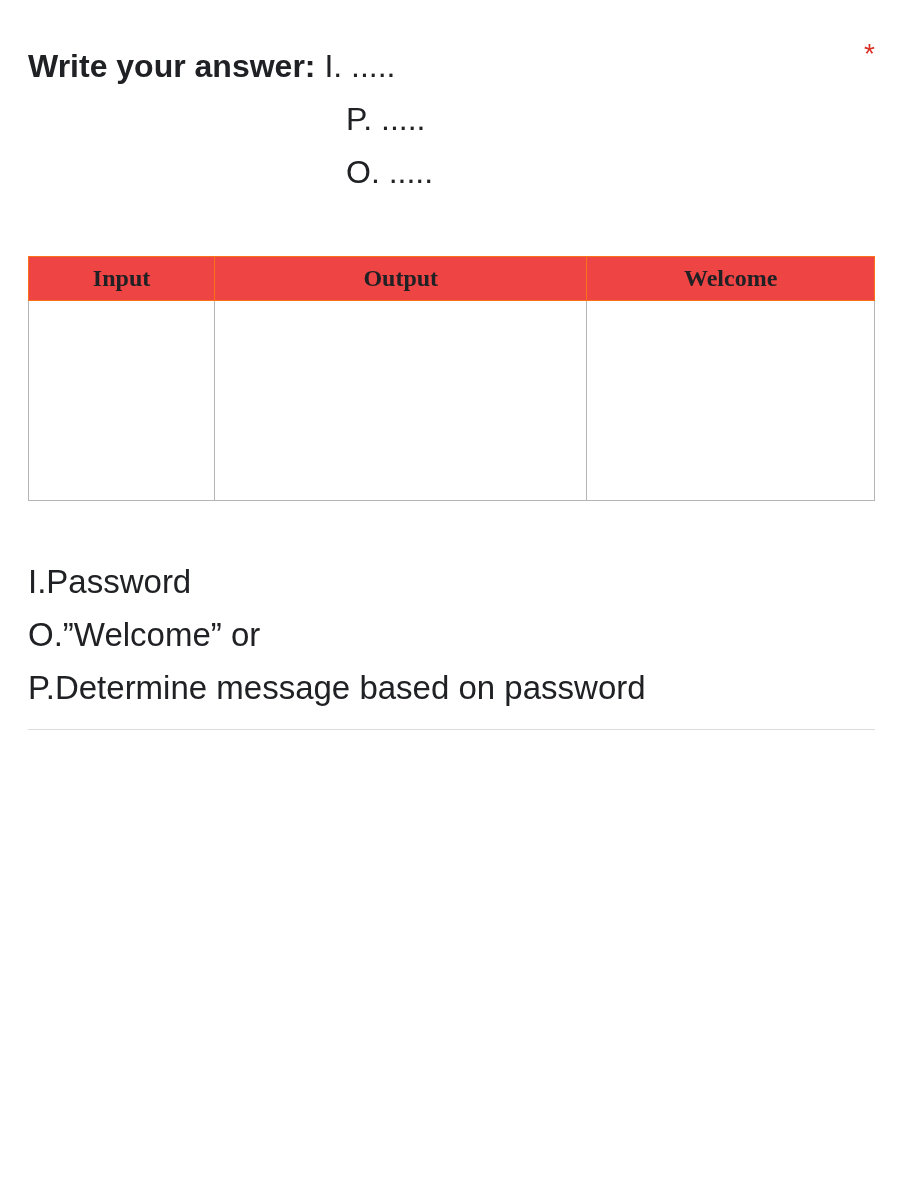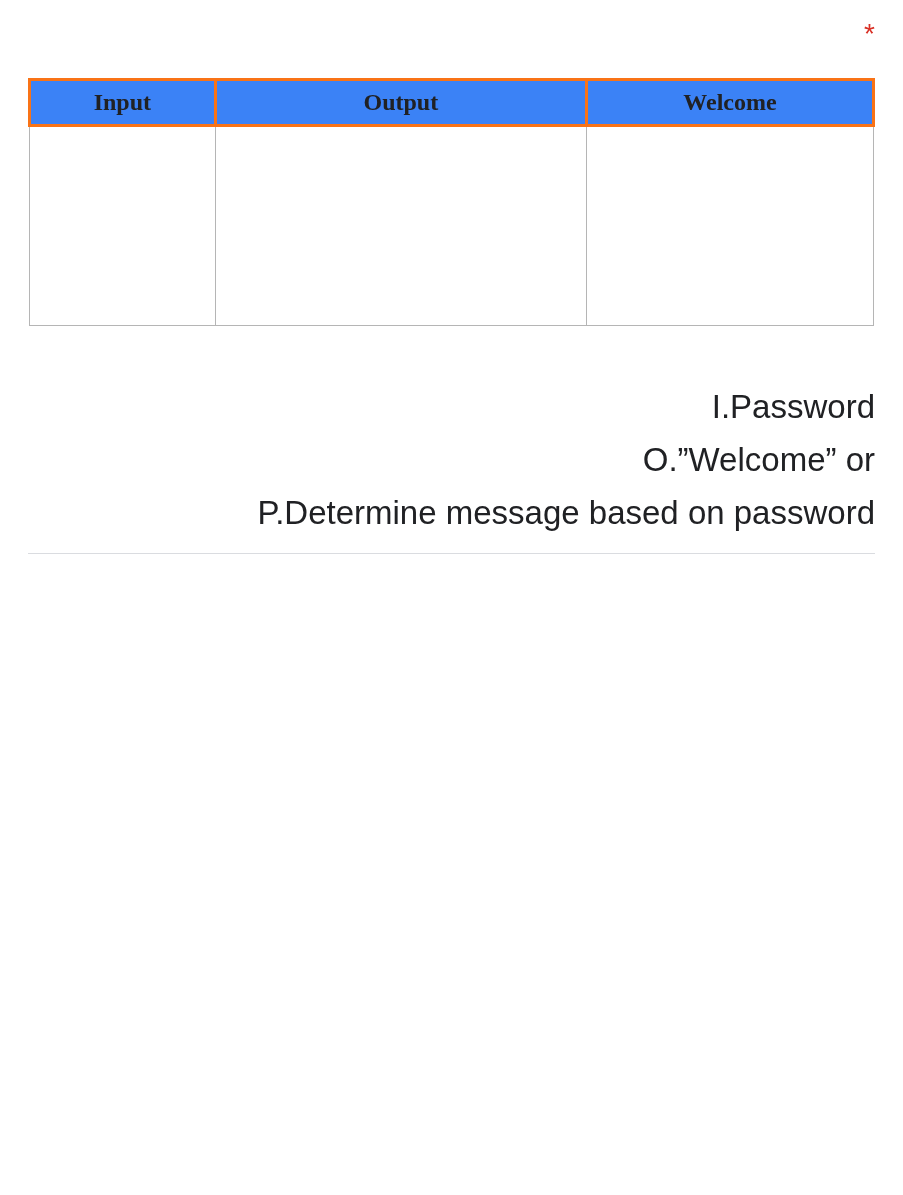--- a/index.html
+++ b/index.html
@@ -56,56 +56,66 @@
     }
     .table-wrap {
       margin-top: 58px;
     }
     table.ipo {
       border-collapse: collapse;
       width: 100%;
       font-family: "Times New Roman", Times, serif;
     }
     table.ipo th {
-      border: 3px solid #f97316;
+      border: 1px solid #f97316;
       padding: 8px 4px;
       font-size: 24px;
       font-weight: 700;
       text-align: center;
-      background: #3b82f6;
+      background: #ef4444;
     }
     table.ipo td {
       border: 1px solid #b5b5b5;
       padding: 10px;
       height: 200px;
       vertical-align: top;
       background: #fff;
     }
     .col-input { width: 22%; }
     .col-process { width: 44%; }
     .col-output { width: 34%; }
     .bottom-answers {
       margin-top: 55px;
       font-size: 33px;
       line-height: 1.6;
       color: #202124;
-      text-align: right;
     }
     .divider {
       border: none;
       border-top: 1px solid #dadce0;
       margin-top: 14px;
     }
   </style>
 </head>
 <body>
 
 <div class="question-block">
   <span class="required-star">*</span>
 
+  <div class="answer-section">
+    <span class="answer-line">
+      <span class="answer-label">Write your answer: </span><span>I. .....</span>
+    </span>
+    <span class="answer-line">
+      <span class="answer-indent"></span><span>P. .....</span>
+    </span>
+    <span class="answer-line">
+      <span class="answer-indent"></span><span>O. .....</span>
+    </span>
+  </div>
 </div>
 
 <div class="table-wrap">
   <table class="ipo">
     <thead>
       <tr>
         <th class="col-input">Input</th>
         <th class="col-process">Output</th>
         <th class="col-output">Welcome</th>
       </tr>

